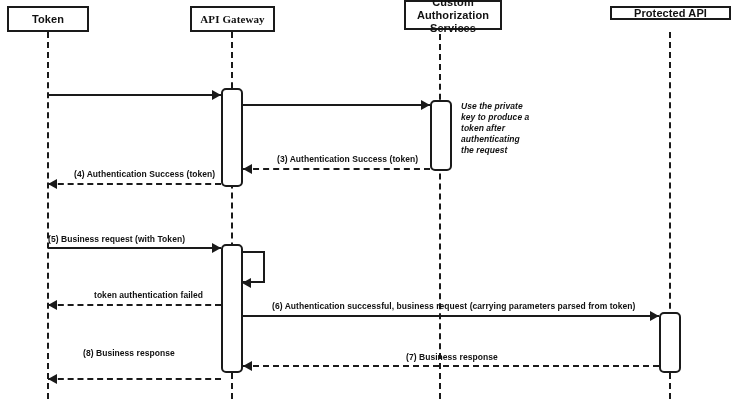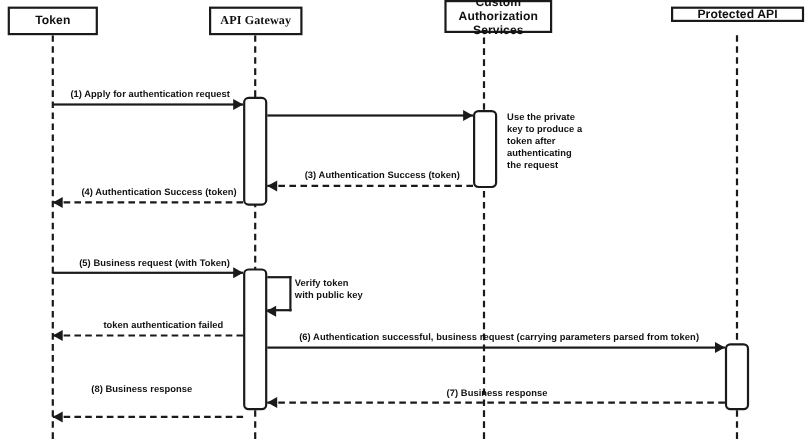--- a/index.html
+++ b/index.html
@@ -102,49 +102,46 @@
     <div class="lifeline" style="left: 47px; top: 32px; height: 367px;"></div>
     <div class="lifeline" style="left: 231px; top: 32px; height: 367px;"></div>
     <div class="lifeline" style="left: 439px; top: 34px; height: 365px;"></div>
     <div class="lifeline" style="left: 669px; top: 32px; height: 367px;"></div>
     <div class="activation" style="left: 221px; top: 88px; width: 22px; height: 99px;"></div>
     <div class="activation" style="left: 430px; top: 100px; width: 22px; height: 71px;"></div>
     <div class="activation" style="left: 221px; top: 244px; width: 22px; height: 129px;"></div>
     <div class="activation" style="left: 659px; top: 312px; width: 22px; height: 61px;"></div>
     <div class="msg-line" style="left: 48px; top: 94px; width: 173px;"></div>
     <div class="arrowhead right" style="top: 90px; left: 212px;"></div>
-    <div class="msg-label" style="left: 64px; top: 80px;">(1) Apply for authentication request</div>
     <div class="msg-line" style="left: 243px; top: 104px; width: 187px;"></div>
     <div class="arrowhead right" style="top: 100px; left: 421px;"></div>
     <div class="msg-line dashed" style="left: 243px; top: 168px; width: 187px;"></div>
     <div class="arrowhead left" style="top: 164px; left: 243px;"></div>
     <div class="msg-label" style="left: 277px; top: 154px;">(3) Authentication Success (token)</div>
     <div class="msg-line dashed" style="left: 48px; top: 183px; width: 173px;"></div>
     <div class="arrowhead left" style="top: 179px; left: 48px;"></div>
     <div class="msg-label" style="left: 74px; top: 169px;">(4) Authentication Success (token)</div>
     <div class="msg-line" style="left: 48px; top: 247px; width: 173px;"></div>
     <div class="arrowhead right" style="top: 243px; left: 212px;"></div>
-    <div class="msg-label" style="left: 72px; top: 234px;">(5) Business request (with Token)</div>
+    <div class="msg-label" style="left: 48px; top: 234px;">(5) Business request (with Token)</div>
     <div class="selfloop" style="left: 243px; top: 251px; width: 22px; height: 32px;"></div>
     <div class="arrowhead left" style="left: 242px; top: 278px;"></div>
-    <div class="msg-label" style="left: 268px; top: 252px; white-space: pre; line-height: 11px;">Verify token
-with public key</div>
     <div class="msg-line dashed" style="left: 48px; top: 304px; width: 173px;"></div>
     <div class="arrowhead left" style="top: 300px; left: 48px;"></div>
     <div class="msg-label" style="left: 80px; top: 290px; margin-left: 14px;">token authentication failed</div>
     <div class="msg-line" style="left: 243px; top: 315px; width: 416px;"></div>
     <div class="arrowhead right" style="top: 311px; left: 650px;"></div>
     <div class="msg-label" style="left: 272px; top: 301px;">(6) Authentication successful, business request (carrying parameters parsed from token)</div>
     <div class="msg-line dashed" style="left: 243px; top: 365px; width: 416px;"></div>
     <div class="arrowhead left" style="top: 361px; left: 243px;"></div>
     <div class="msg-label" style="left: 406px; top: 352px;">(7) Business response</div>
     <div class="msg-line dashed" style="left: 48px; top: 378px; width: 173px;"></div>
     <div class="arrowhead left" style="top: 374px; left: 48px;"></div>
     <div class="msg-label" style="left: 83px; top: 348px;">(8) Business response</div>
-    <div class="note-text" style="left: 461px; top: 101px; white-space: pre;">Use the private
+    <div class="note-text" style="left: 461px; top: 101px; white-space: pre; font-style: italic;">Use the private
 key to produce a
 token after
 authenticating
 the request</div>
     <div class="participant" style="left: 7px; top: 6px; width: 82px; height: 26px;">
       <span>Token</span>
     </div>
     <div class="participant" style="left: 190px; top: 6px; width: 85px; height: 26px; font-family: Liberation Serif, serif;">
       <span>API Gateway</span>
     </div>

